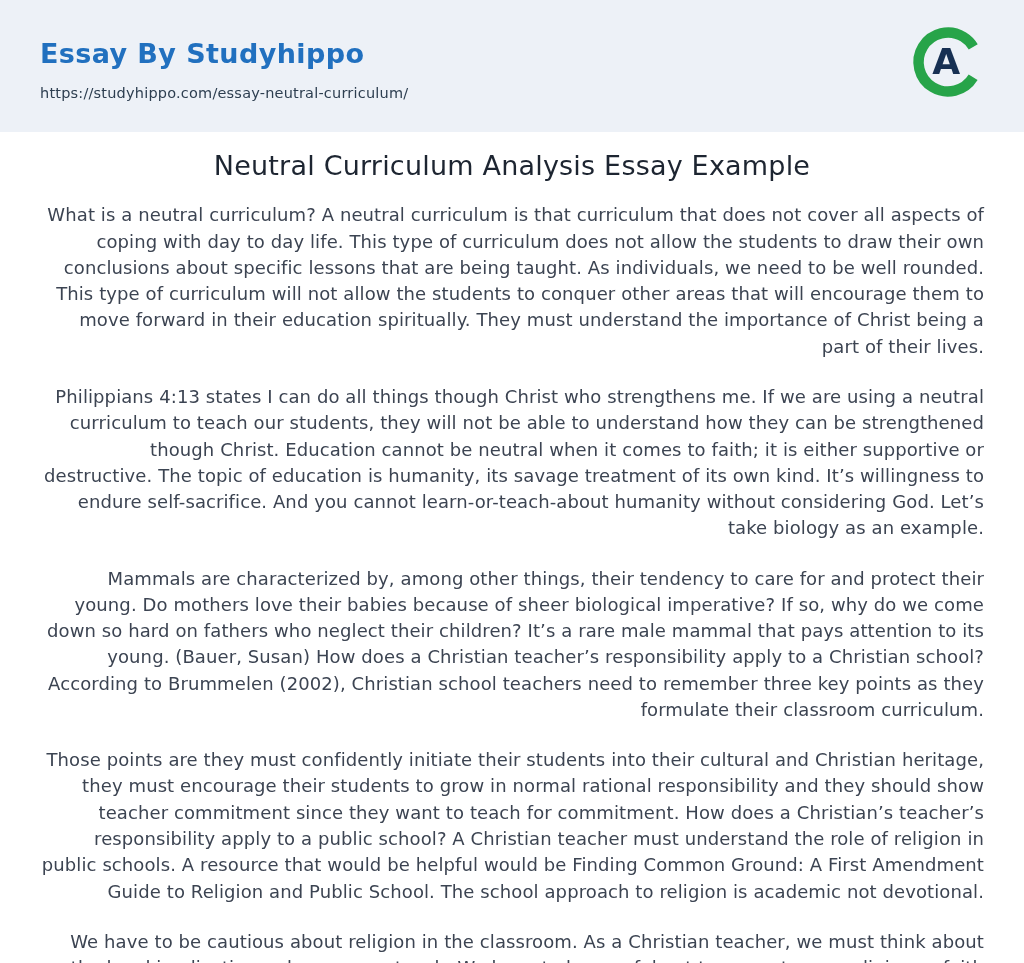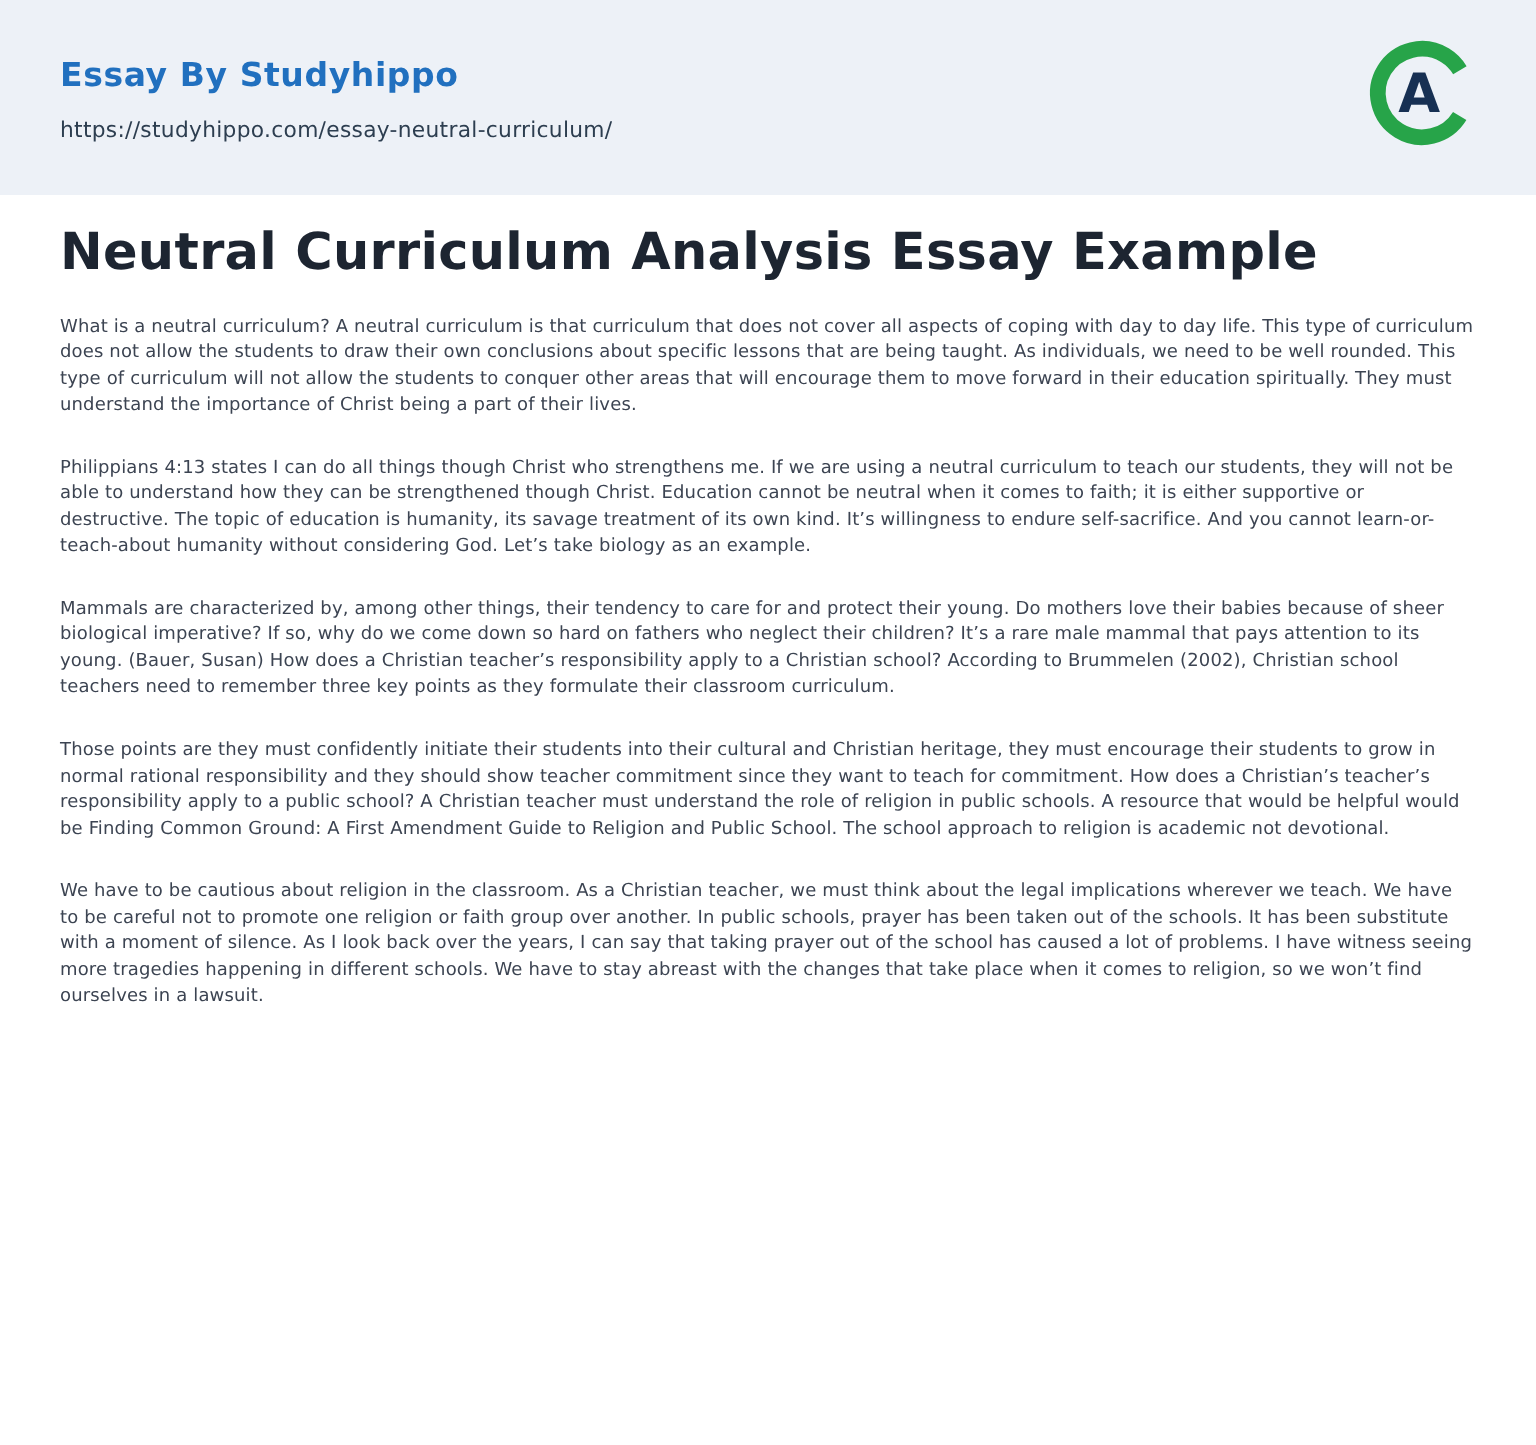--- a/index.html
+++ b/index.html
@@ -24,21 +24,21 @@
     color: var(--body_text);
   }
   .site-header {
     position: relative;
     background: var(--header_bg);
     padding: 38px 40px 30px 40px;
     min-height: 130px;
   }
   .site-title {
     margin: 0;
-    font-size: 22px;
+    font-size: 27px;
     font-weight: 700;
     letter-spacing: 0.4px;
     color: var(--brand_blue);
   }
   .page-url {
     display: inline-block;
     margin-top: 16px;
     font-size: 14.5px;
     font-weight: 500;
     color: var(--url_navy);
@@ -62,32 +62,34 @@
   .logo-letter {
     fill: var(--logo_letter_navy);
     font-family: "DejaVu Sans", "Liberation Sans", sans-serif;
     font-weight: bold;
   }
   .content {
     padding: 18px 40px 40px 40px;
   }
   .page-title {
     margin: 0 0 20px 0;
-    font-size: 34px;
+    font-size: 27px;
     line-height: 1.2;
-    font-weight: 700;
+    font-weight: 400;
     color: var(--title_dark);
     letter-spacing: 0.2px;
+    text-align: center;
   }
   .essay-paragraph {
     margin: 0 0 24px 0;
-    font-size: 12px;
+    font-size: 18px;
     line-height: 1.46;
     color: var(--body_text);
     letter-spacing: 0.1px;
+    text-align: right;
   }
   .essay-paragraph:last-child { margin-bottom: 4px; }
 </style>
 </head>
 <body>
 
 <header class="site-header">
   <h2 class="site-title">Essay By Studyhippo</h2>
   <a class="page-url" href="#">https://studyhippo.com/essay-neutral-curriculum/</a>
   <a class="logo-wrap" href="#">

